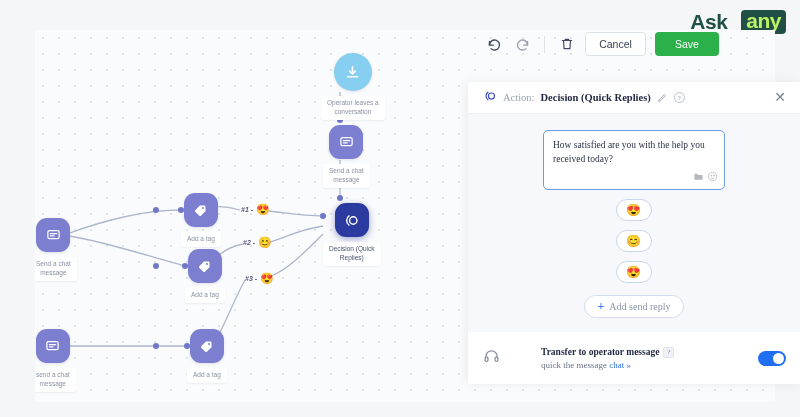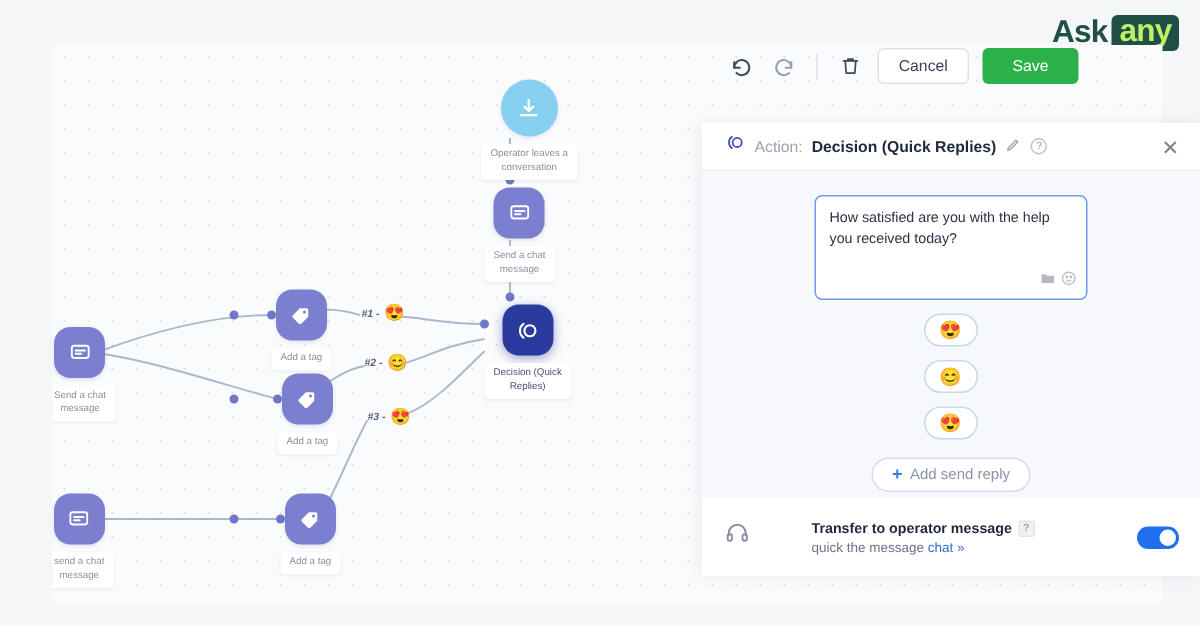--- a/index.html
+++ b/index.html
@@ -5,21 +5,21 @@
   * { box-sizing: border-box; margin: 0; padding: 0; }
   html, body {
     width: 800px; height: 417px;
     background: #f4f5f7;
     font-family: "Liberation Sans", sans-serif;
     overflow: hidden;
   }
   #app { position: relative; width: 800px; height: 417px; background: #f5f6f8; }
 
   
-  .logo { position: absolute; top: 10px; right: 14px; display: flex; align-items: center; gap: 3px; }
+  .logo { position: absolute; top: 10px; right: 14px; display: flex; align-items: center; gap: 14px; }
   .logo-ask { font-size: 21px; font-weight: 700; color: #1f4f45; letter-spacing: -0.5px; }
   .logo-any {
     font-size: 21px; font-weight: 700; color: #bef264; background: #1f4f45;
     border-radius: 4px; padding: 0px 5px 2px 5px; letter-spacing: -0.5px; line-height: 1.05;
   }
 
   
   .canvas {
     position: absolute; left: 35px; top: 30px; width: 740px; height: 372px;
     background-color: #fafbfc;
@@ -63,36 +63,36 @@
   .tdiv { width: 1px; height: 17px; background: #dfe2ea; margin: 0 3px; }
   .btn { border-radius: 4px; font-size: 10.5px; height: 24px; display: flex; align-items: center;
          justify-content: center; cursor: pointer; font-family: "Liberation Sans", sans-serif; }
   .btn-cancel { width: 61px; background: #ffffff; border: 1px solid #dde1e9; color: #3b4254; }
   .btn-test   { width: 68px; background: #d9e8fb; color: #2f6fd0; border: none; }
   .btn-save   { width: 64px; background: #2cb14a; color: #ffffff; border: none; }
 
   
   .panel {
     position: absolute; left: 468px; top: 82px; width: 332px; height: 302px;
-    background: #ffffff; box-shadow: -2px 0 10px rgba(40,50,90,0.08);
+    background: #ffffff; box-shadow: -2px 0 10px rgba(40,50,90,0.08); font-family: Liberation Serif, serif;
   }
   .panel-head { height: 32px; display: flex; align-items: center; padding: 0 14px 0 15px; gap: 6px; border-bottom: 1px solid #f0f1f5; }
   .panel-kicker { font-size: 10.5px; color: #9aa0b0; }
   .panel-title { font-size: 10.5px; color: #1f2740; font-weight: 700; }
   .pen-icon, .help-icon { color: #9aa0b0; cursor: pointer; }
   .help-badge {
     width: 11px; height: 11px; border-radius: 50%; border: 1px solid #bcc2d0;
     font-size: 7px; color: #8a90a2; display: flex; align-items: center; justify-content: center;
   }
   .close-icon { margin-left: auto; color: #7a8296; cursor: pointer; font-size: 14px; line-height: 1; }
 
   .panel-body { background: #f7f8fb; height: 218px; padding: 16px 0 0 0; display: flex; flex-direction: column; align-items: center; }
   .msg-box {
     position: relative; width: 182px; min-height: 40px; background: #ffffff;
-    border: 1.5px solid #6f9ae8; border-radius: 5px; padding: 8px 9px 32px 9px;
+    border: 1.5px solid #6f9ae8; border-radius: 5px; padding: 8px 9px 22px 9px;
   }
   .msg-text { font-size: 9.5px; line-height: 1.45; color: #2b3146; }
   .msg-tools { position: absolute; right: 6px; bottom: 3px; display: flex; gap: 3px; align-items: center; opacity: 0.45; }
 
   .qr { width: 36px; height: 22px; border-radius: 11px; border: 1px solid #c9d6ef; background: #ffffff;
         display: flex; align-items: center; justify-content: center; margin-top: 9px; cursor: pointer; }
   .qr-emoji { font-size: 12px; line-height: 1; }
   .add-qr {
     margin-top: 12px; height: 23px; padding: 0 13px; border-radius: 12px;
     border: 1px solid #d3dced; background: #ffffff; display: flex; align-items: center; gap: 5px; cursor: pointer;

